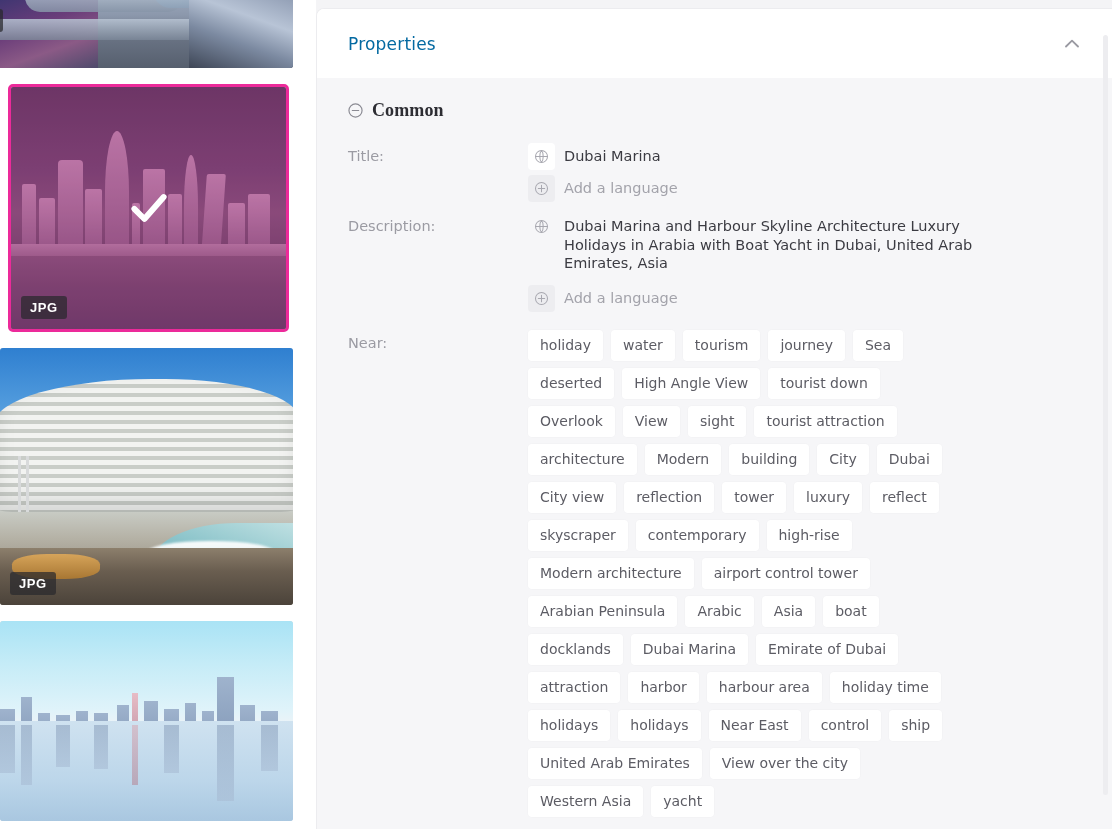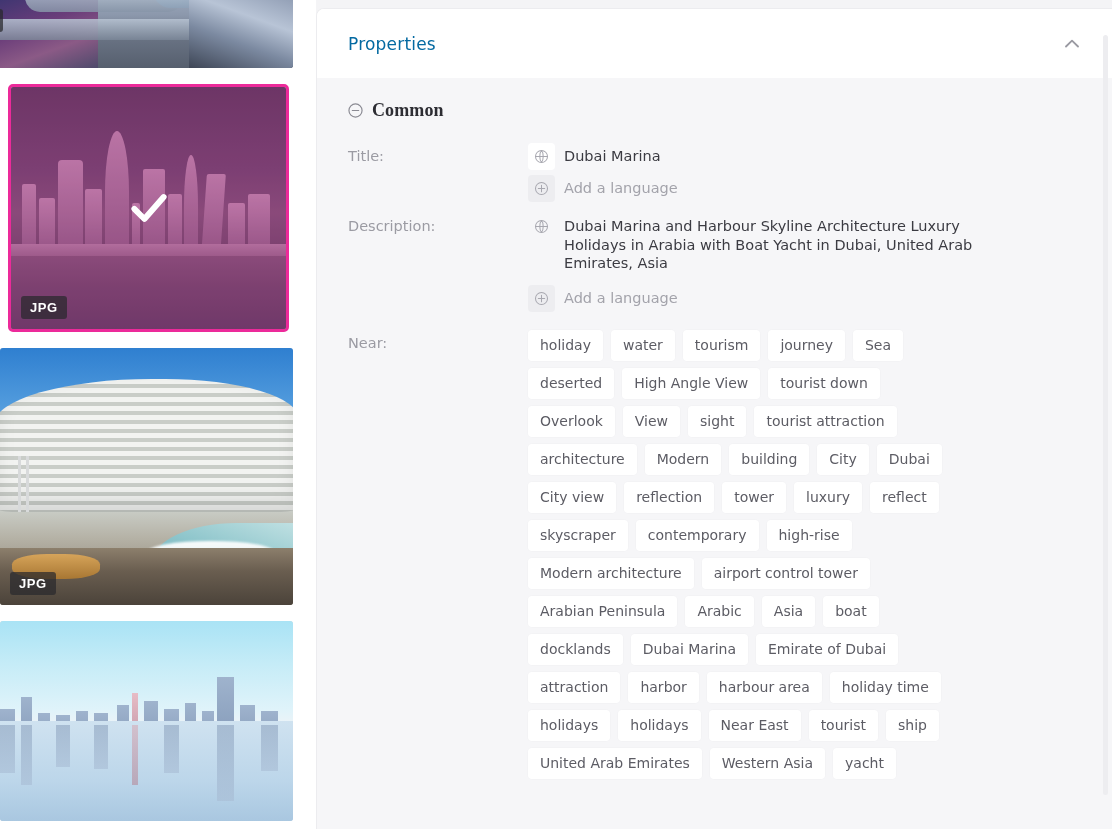--- a/index.html
+++ b/index.html
@@ -401,23 +401,24 @@
                 <span class="tag">docklands</span>
                 <span class="tag">Dubai Marina</span>
                 <span class="tag">Emirate of Dubai</span>
                 <span class="tag">attraction</span>
                 <span class="tag">harbor</span>
                 <span class="tag">harbour area</span>
                 <span class="tag">holiday time</span>
                 <span class="tag">holidays</span>
                 <span class="tag">holidays</span>
                 <span class="tag">Near East</span>
-                <span class="tag">tourist</span>
+                <span class="tag">control</span>
                 <span class="tag">ship</span>
                 <span class="tag">United Arab Emirates</span>
+                <span class="tag">View over the city</span>
                 <span class="tag">Western Asia</span>
                 <span class="tag">yacht</span>
               </div>
           </div>
         </div>
 
       </div>
 
       <div id="vscroll"></div>
     </div>

